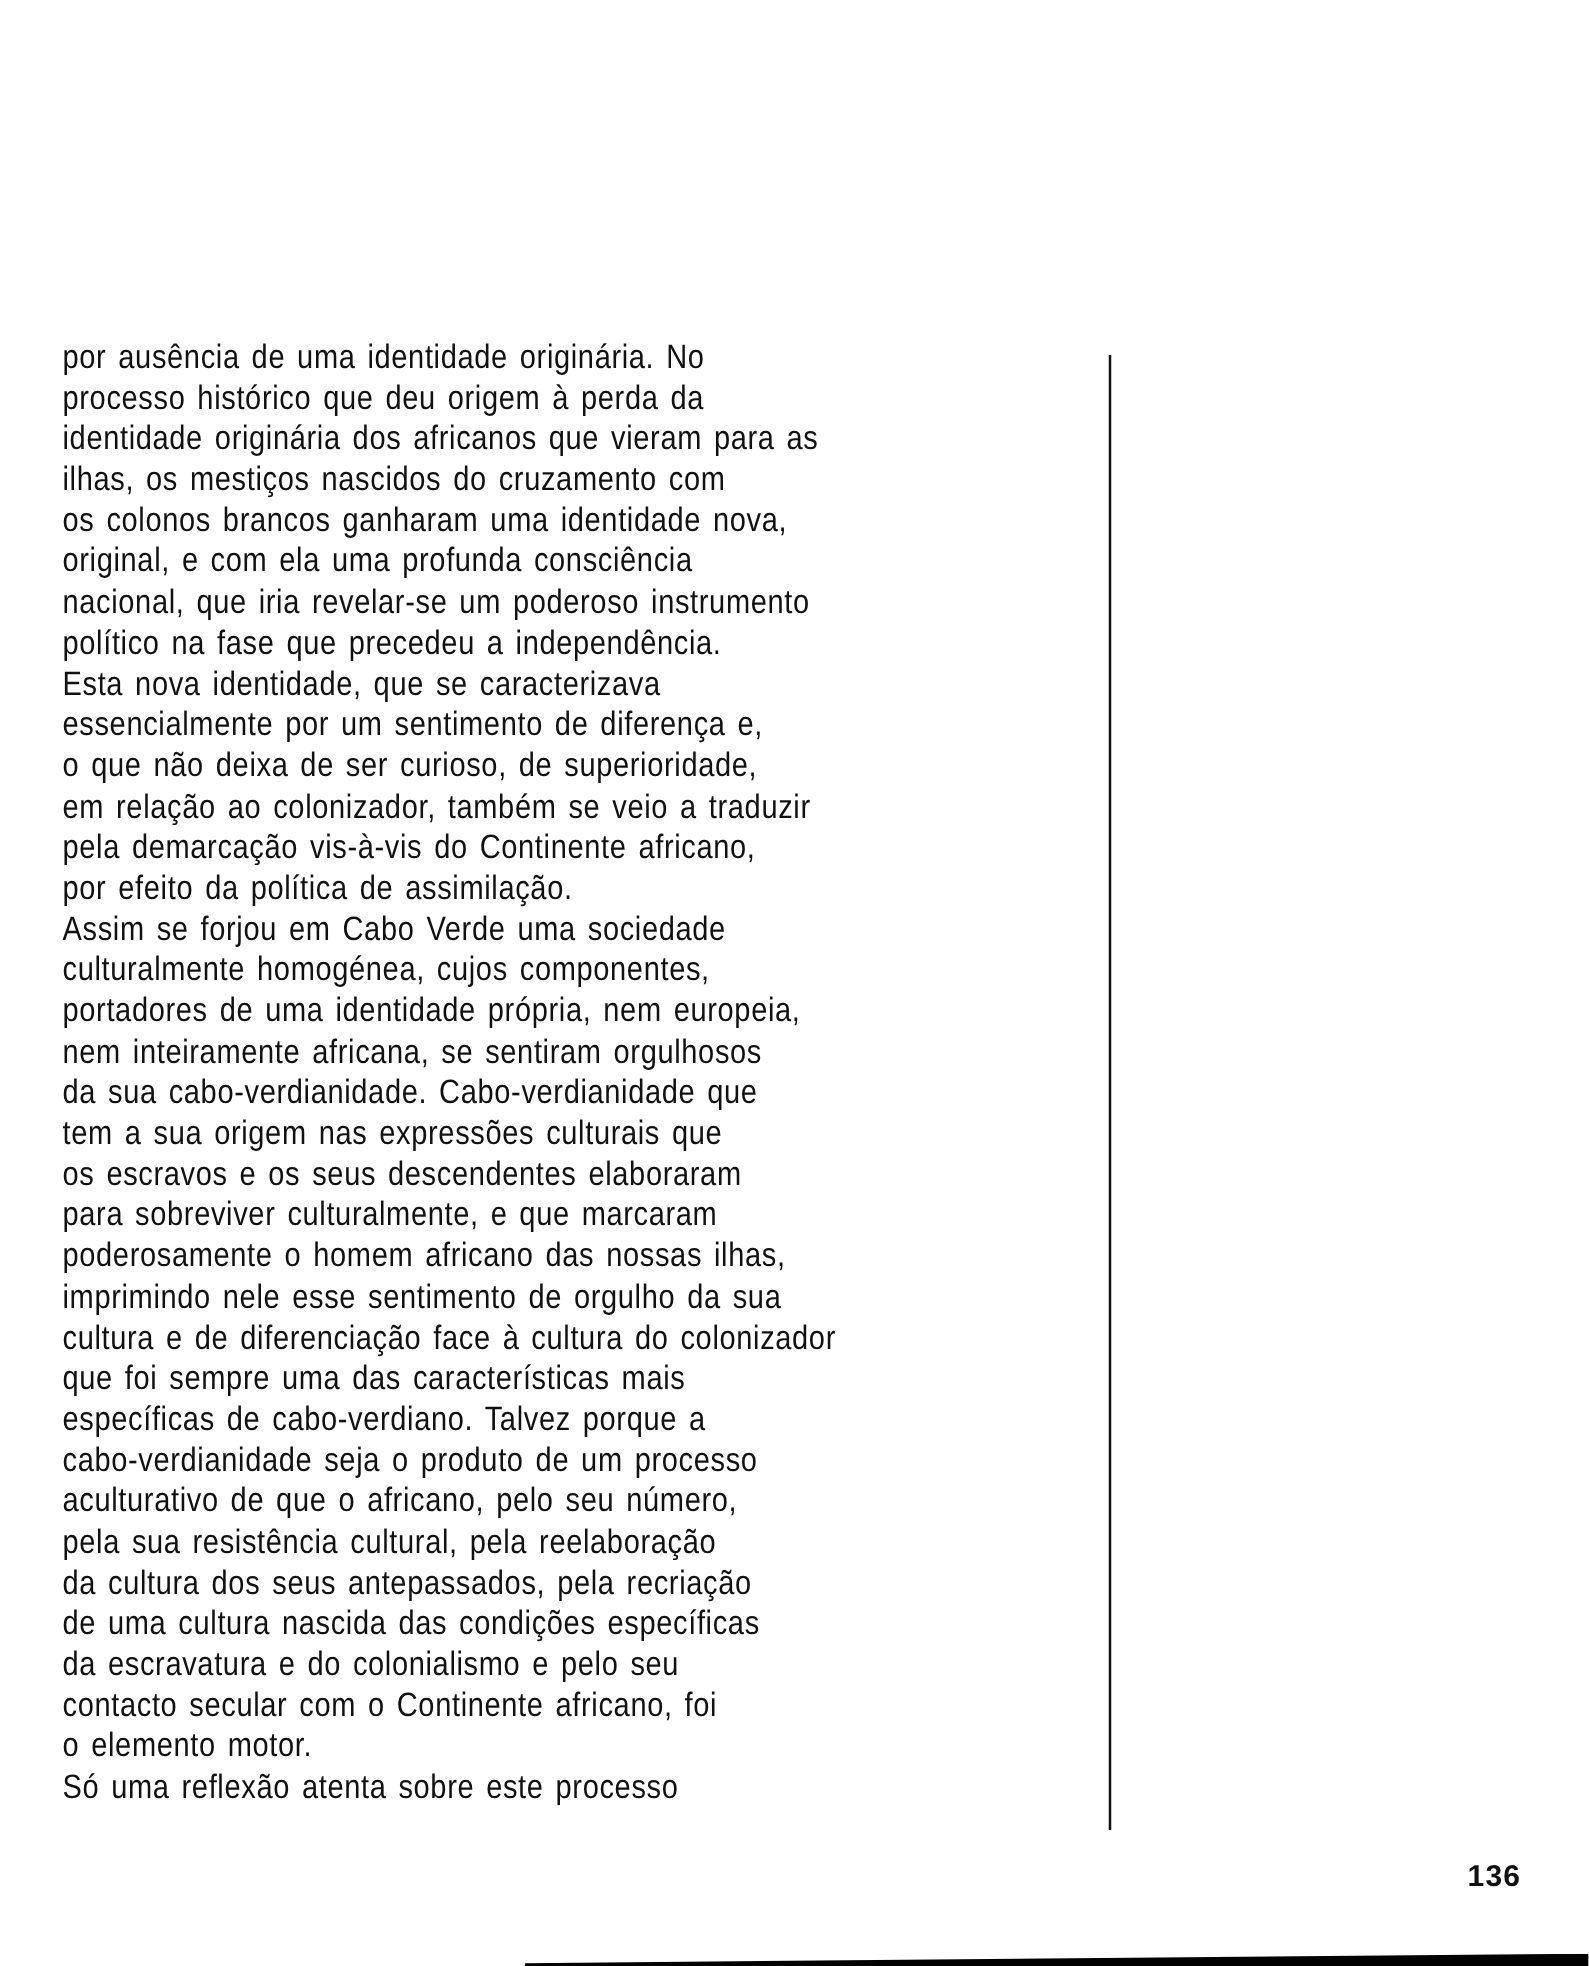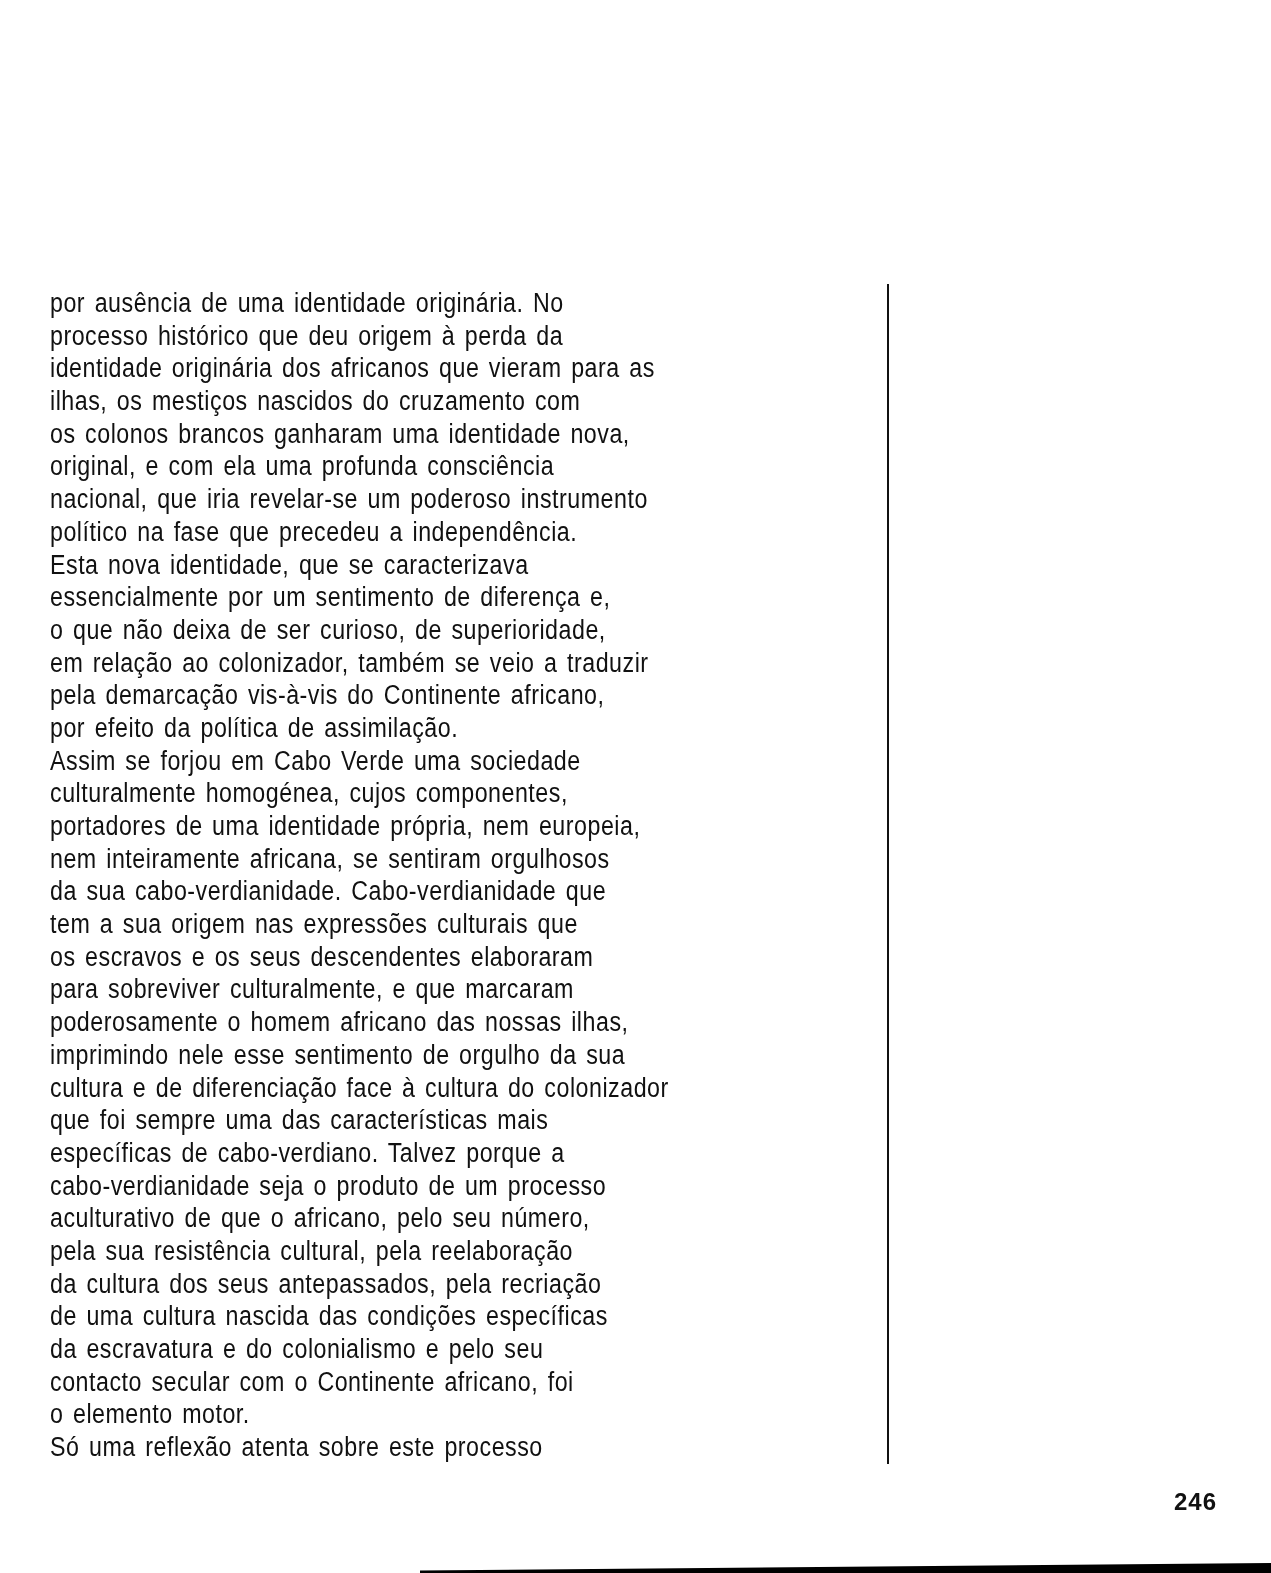--- a/index.html
+++ b/index.html
@@ -17,21 +17,21 @@
     }
     .page {
       position: absolute;
       left: 0; top: 0;
       width: 1271px;
       height: 1573px;
     }
     .body-text {
       position: absolute;
       left: 50px;
-      top: 287px;
+      top: 269px;
       width: 830px;
       margin: 0;
       padding: 0;
       list-style: none;
     }
     .line {
       display: block;
       height: 32.7px;
       line-height: 32.7px;
       font-size: 27px;
@@ -103,15 +103,15 @@
       <span class="line">aculturativo de que o africano, pelo seu número,</span>
       <span class="line">pela sua resistência cultural, pela reelaboração</span>
       <span class="line">da cultura dos seus antepassados, pela recriação</span>
       <span class="line">de uma cultura nascida das condições específicas</span>
       <span class="line">da escravatura e do colonialismo e pelo seu</span>
       <span class="line">contacto secular com o Continente africano, foi</span>
       <span class="line">o elemento motor.</span>
       <span class="line">Só uma reflexão atenta sobre este processo</span>
     </div>
   <div class="vrule"></div>
-  <div class="page-number">246</div>
+  <div class="page-number">136</div>
   <div class="bottom-edge"></div>
 </div>
 
 </body></html>

